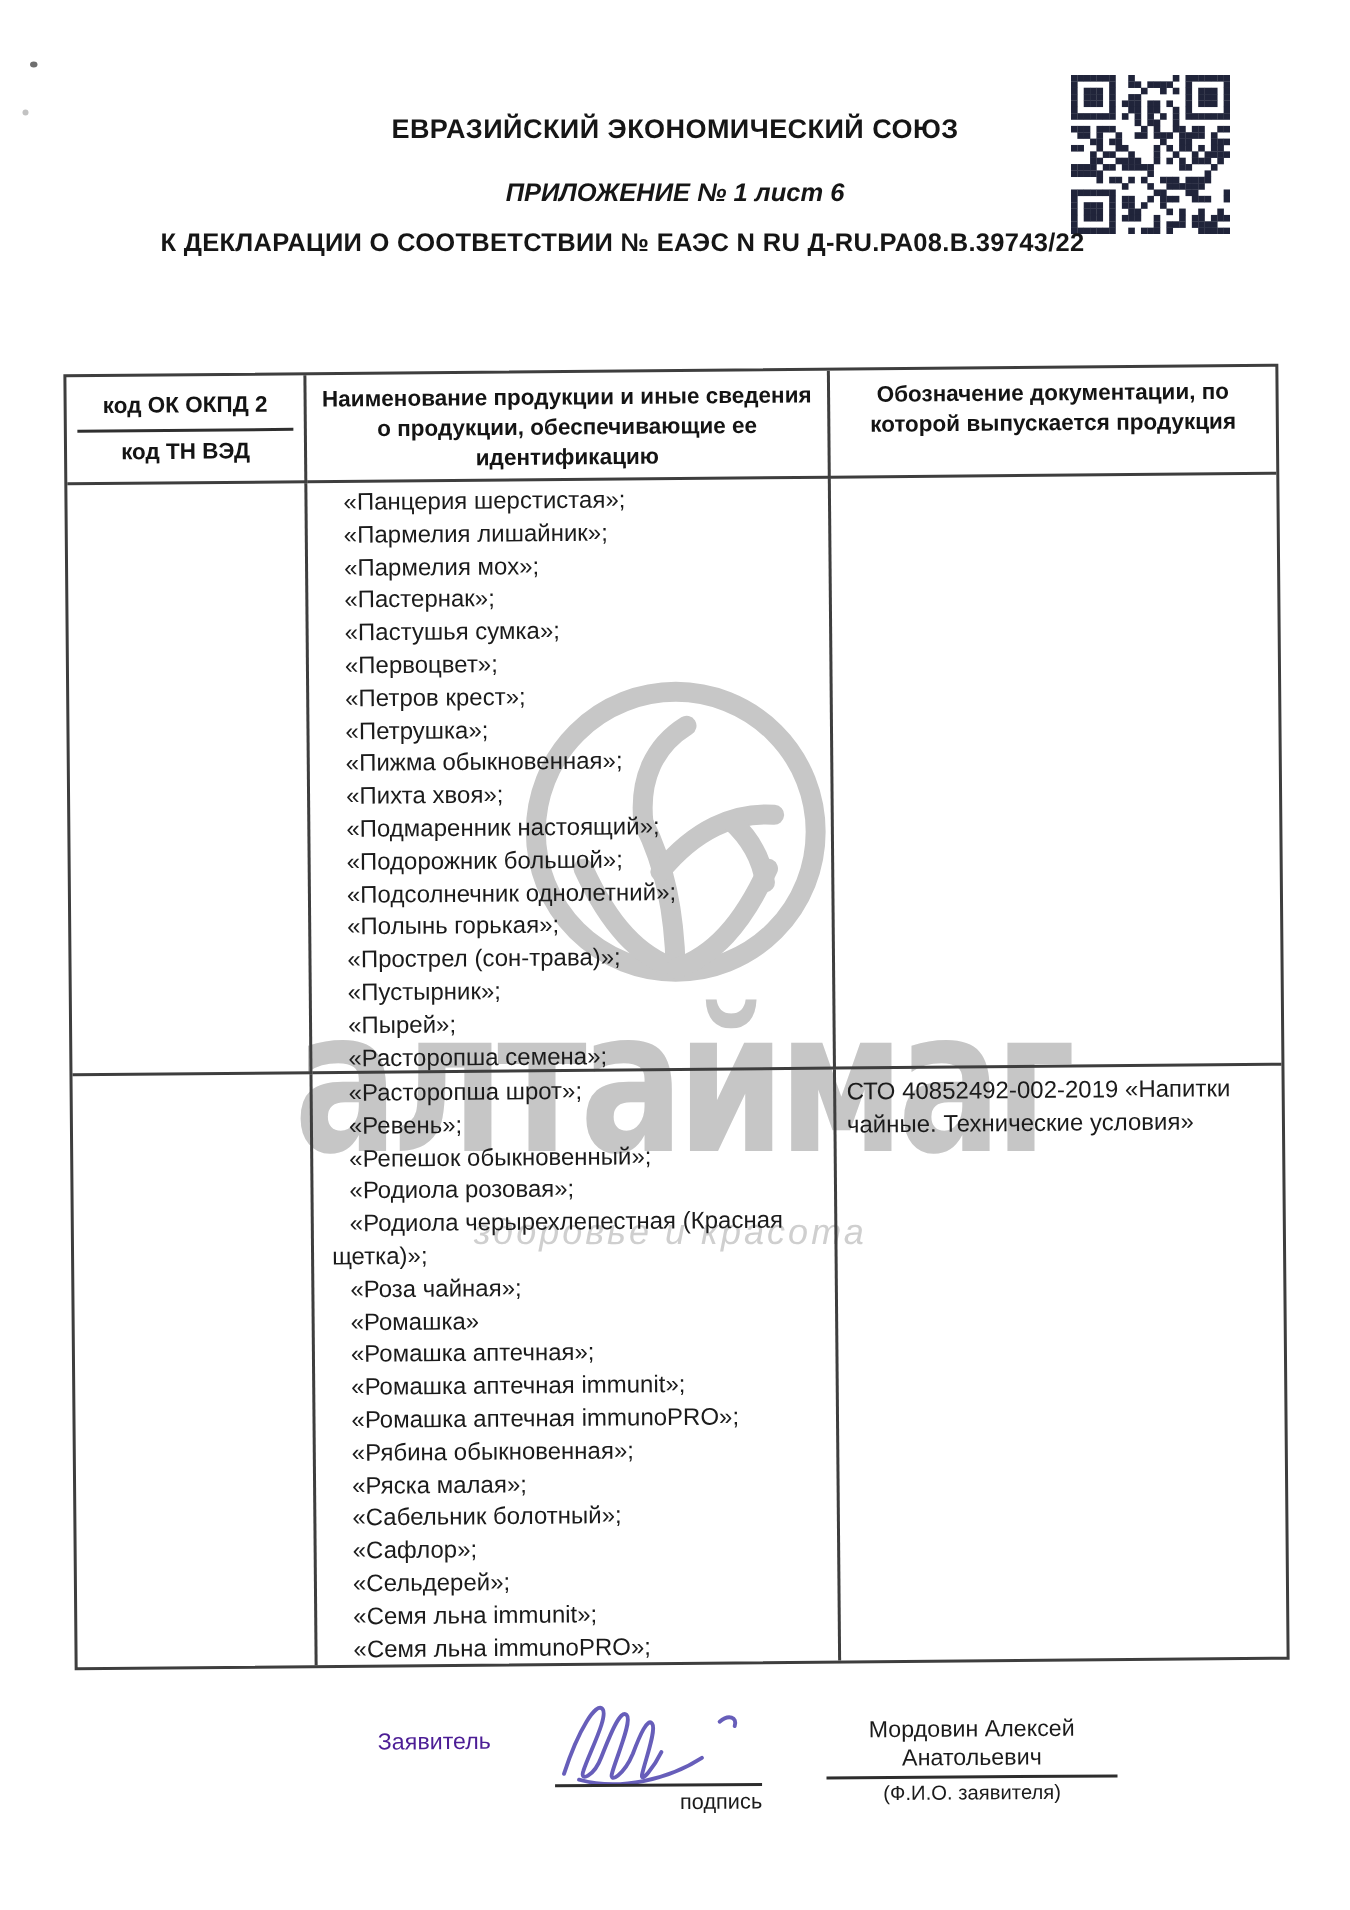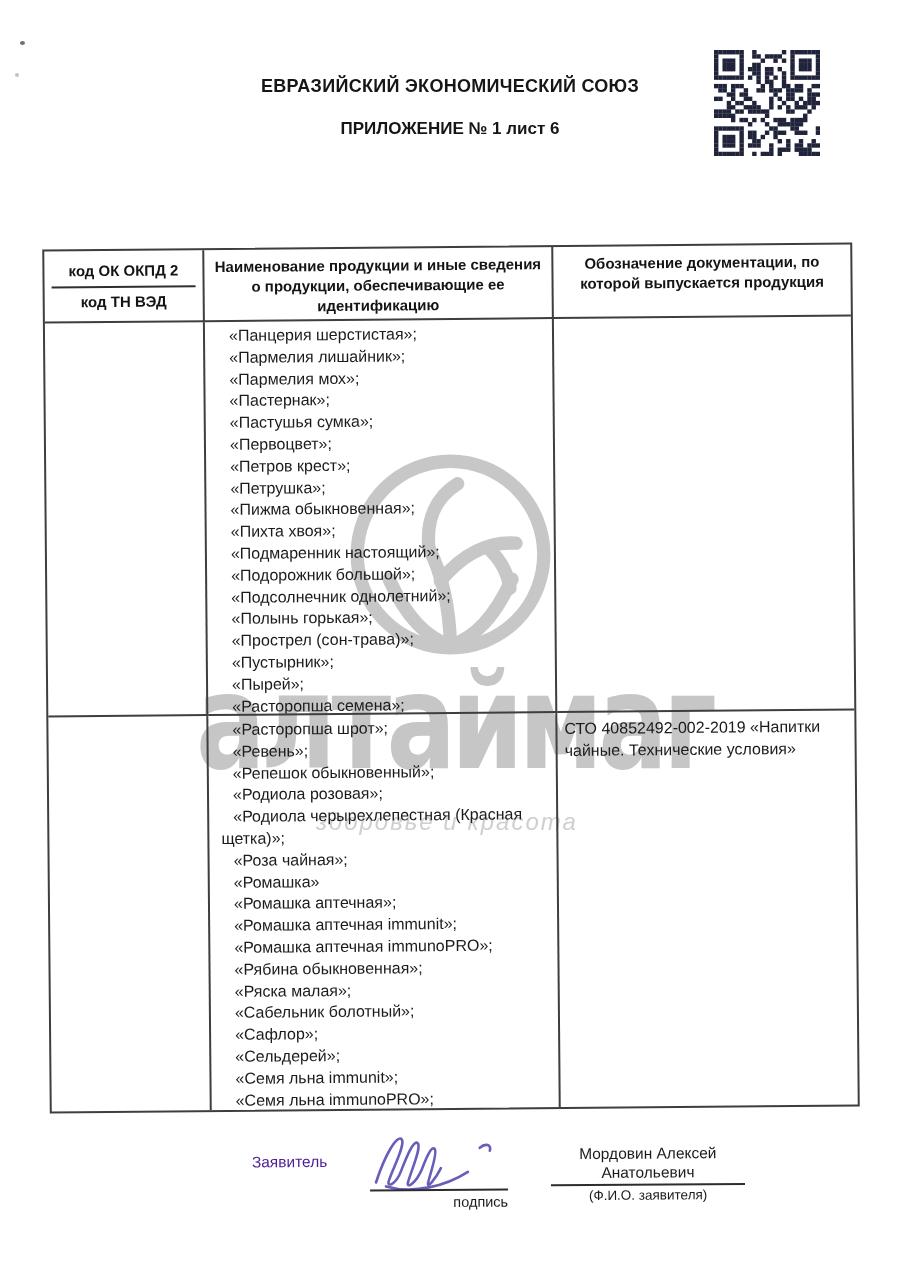--- a/index.html
+++ b/index.html
@@ -5,21 +5,21 @@
   html,body{margin:0;padding:0;background:#ffffff;}
   body{width:900px;height:1273px;font-family:"Liberation Sans",sans-serif;color:#1d1d1d;}
   .page{position:relative;width:900px;height:1273px;background:#fff;overflow:hidden;}
 
   .speck{position:absolute;border-radius:50%;}
   .s1{left:20px;top:41px;width:5px;height:4px;background:#6f6f6f;}
   .s2{left:15px;top:73px;width:4px;height:4px;background:#c2c2c2;}
 
   .title{position:absolute;left:0;width:900px;text-align:center;font-weight:bold;color:#161616;white-space:nowrap;z-index:5;}
   .t1{top:76px;font-size:18px;letter-spacing:.3px;}
-  .t2{top:119px;font-size:17px;}
+  .t2{top:119px;font-size:17px;font-style:italic;}
   .t3{top:152px;font-size:17px;width:830px;letter-spacing:.2px;}
 
   .qr{position:absolute;left:714px;top:50px;width:106px;height:106px;z-index:2;}
   .qr rect{fill:#20243a;}
 
   
   .wm-emblem{position:absolute;left:348px;top:452px;width:205px;height:205px;z-index:1;}
   .wm-emblem svg{width:100%;height:100%;}
   .wm-emblem path,.wm-emblem circle{fill:none;stroke:#c7c7c7;stroke-width:13;stroke-linecap:round;}
   .wm-brand{position:absolute;left:196px;top:656px;font-size:132px;font-weight:bold;line-height:1;
@@ -58,20 +58,21 @@
 </head>
 <body>
 
 <div class="page">
 
   <div class="speck s1"></div>
   <div class="speck s2"></div>
 
   <div class="title t1">ЕВРАЗИЙСКИЙ ЭКОНОМИЧЕСКИЙ СОЮЗ</div>
   <div class="title t2">ПРИЛОЖЕНИЕ № 1 лист 6</div>
+  <div class="title t3">К ДЕКЛАРАЦИИ О СООТВЕТСТВИИ № ЕАЭС N RU Д-RU.РА08.В.39743/22</div>
 
   <svg class="qr" id="qr" viewBox="0 0 25 25">
       <rect x="0" y="0" width="1.04" height="1.04"></rect>
       <rect x="1" y="0" width="1.04" height="1.04"></rect>
       <rect x="2" y="0" width="1.04" height="1.04"></rect>
       <rect x="3" y="0" width="1.04" height="1.04"></rect>
       <rect x="4" y="0" width="1.04" height="1.04"></rect>
       <rect x="5" y="0" width="1.04" height="1.04"></rect>
       <rect x="6" y="0" width="1.04" height="1.04"></rect>
       <rect x="9" y="0" width="1.04" height="1.04"></rect>

